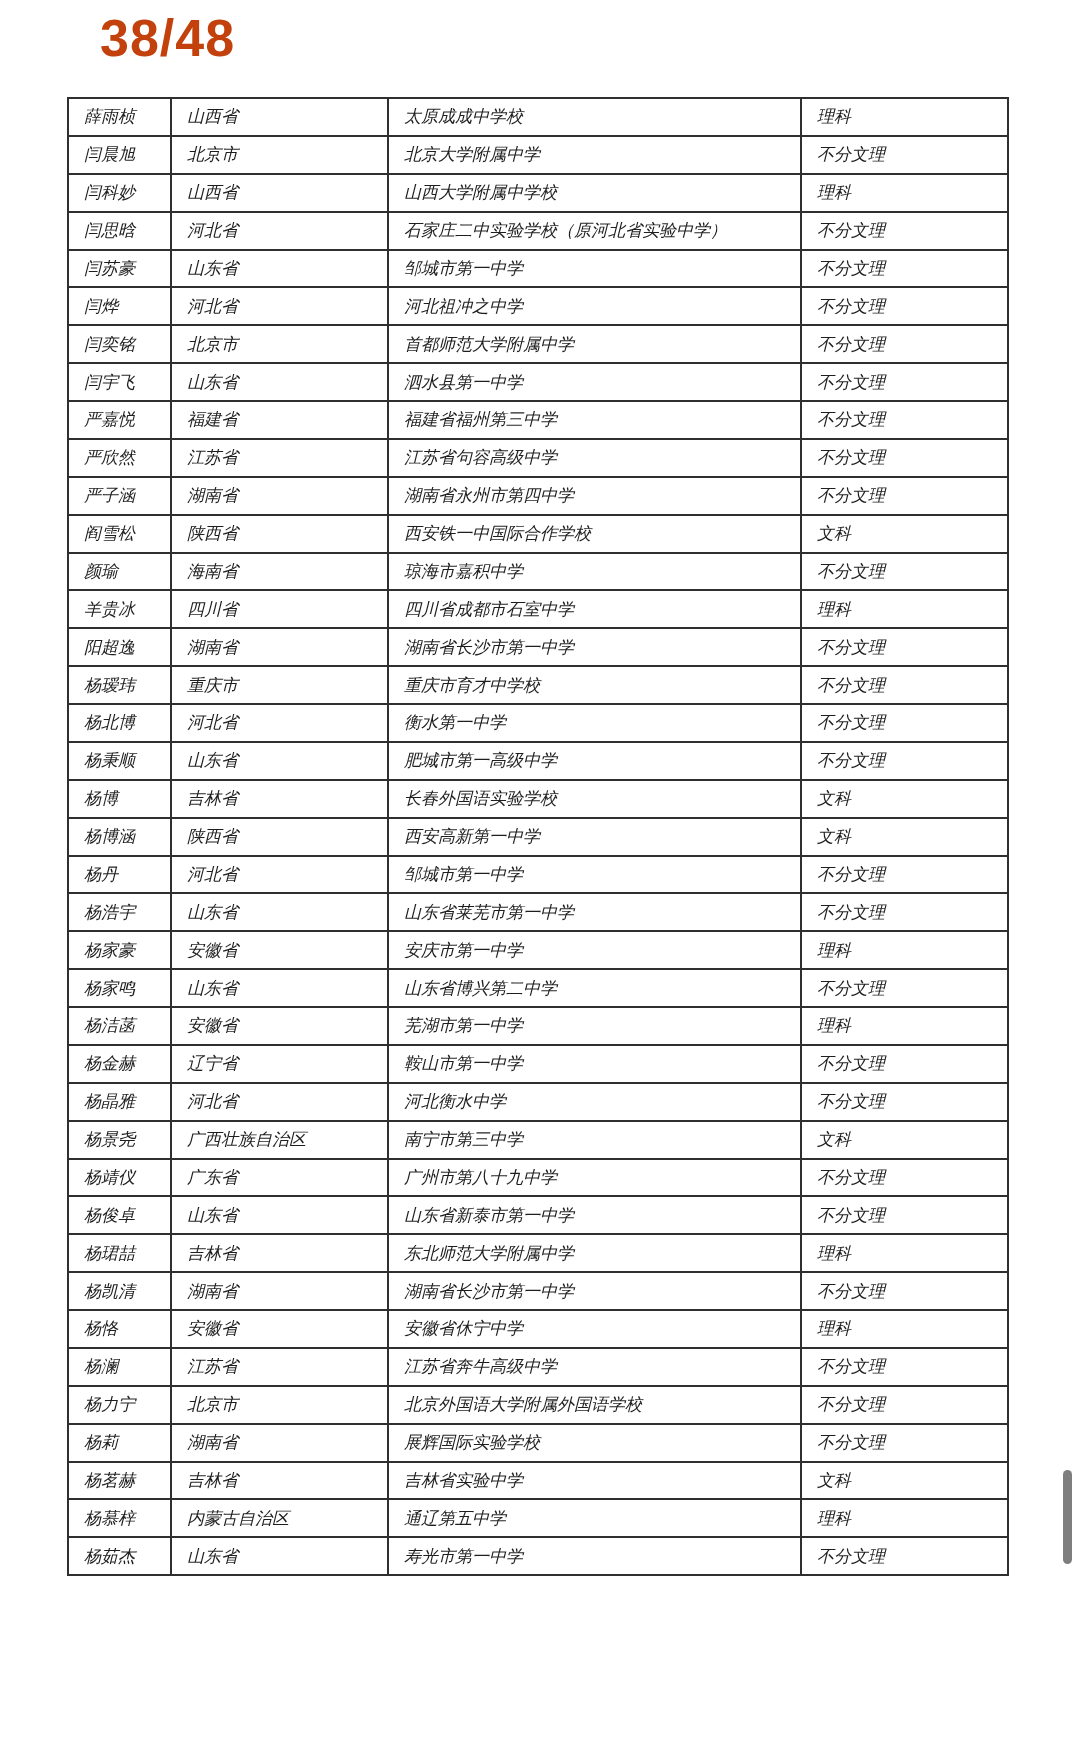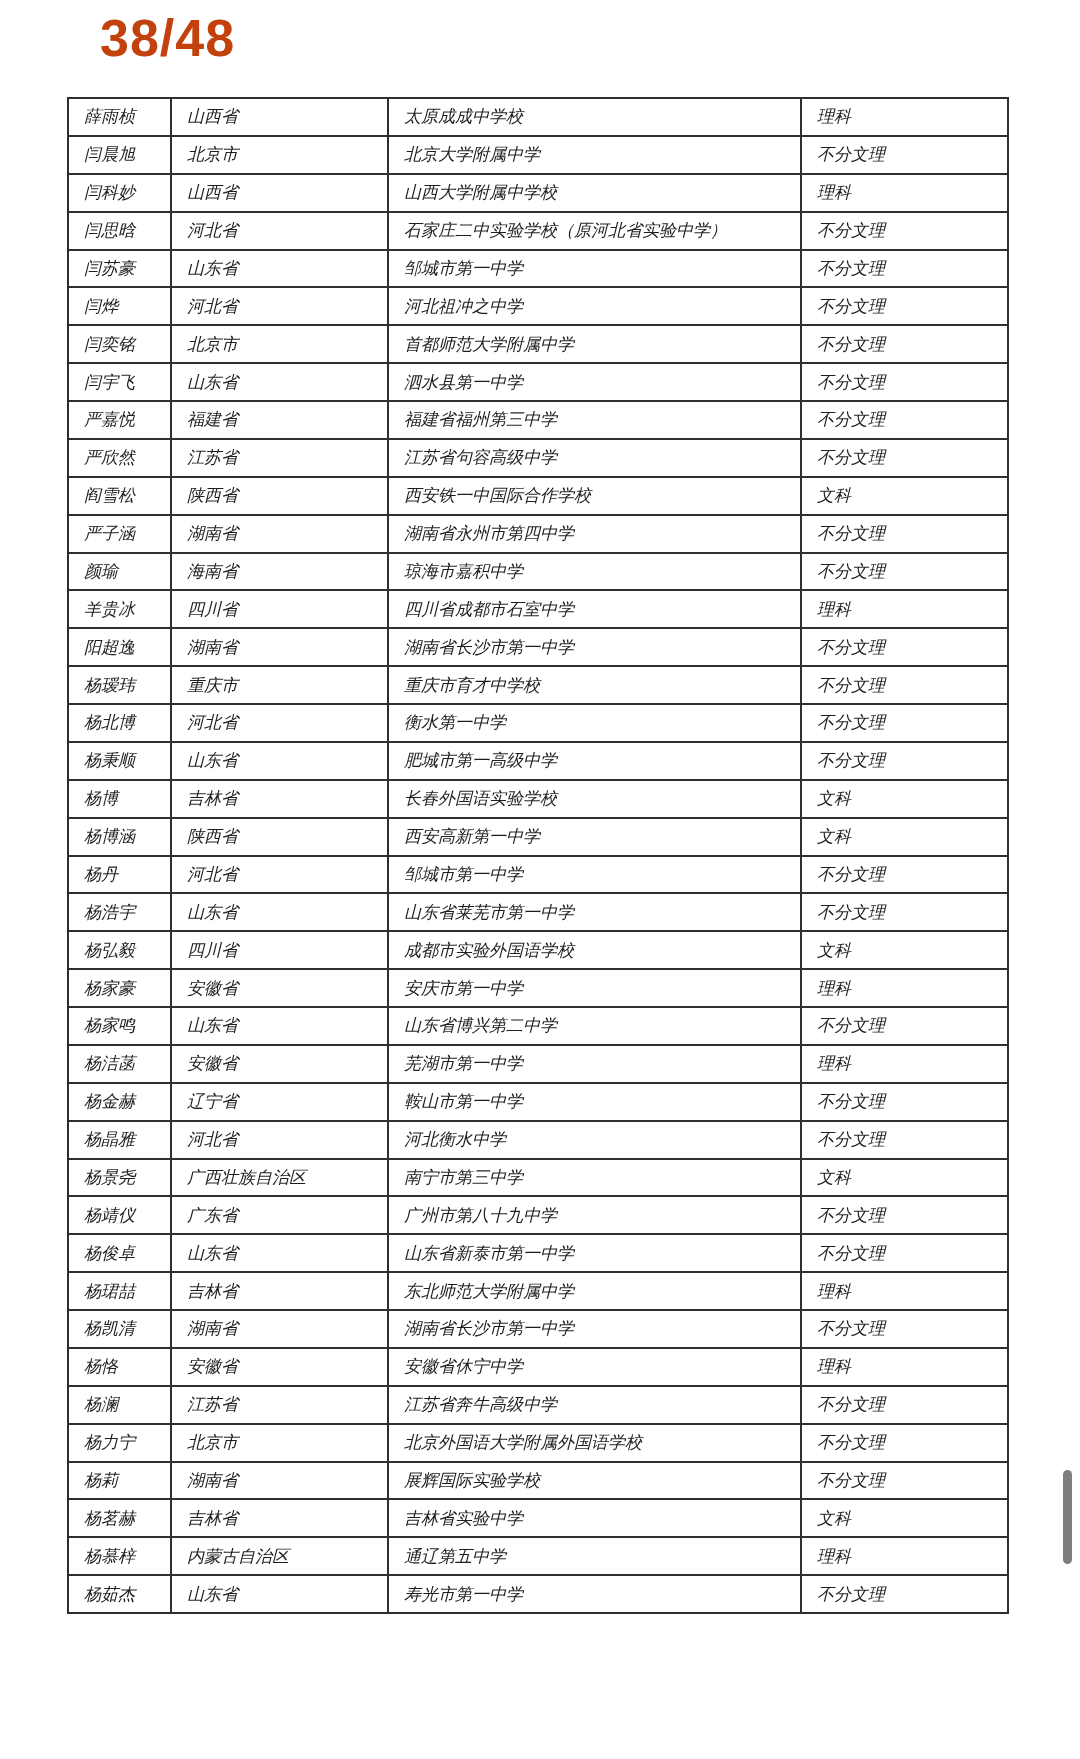--- a/index.html
+++ b/index.html
@@ -130,32 +130,32 @@
       <td>福建省福州第三中学</td>
       <td>不分文理</td>
     </tr>
         <tr>
       <td>严欣然</td>
       <td>江苏省</td>
       <td>江苏省句容高级中学</td>
       <td>不分文理</td>
     </tr>
         <tr>
+      <td>严子涵</td>
+      <td>湖南省</td>
+      <td>湖南省永州市第四中学</td>
+      <td>不分文理</td>
+    </tr>
+        <tr>
       <td>阎雪松</td>
       <td>陕西省</td>
       <td>西安铁一中国际合作学校</td>
       <td>文科</td>
     </tr>
         <tr>
-      <td>严子涵</td>
-      <td>湖南省</td>
-      <td>湖南省永州市第四中学</td>
-      <td>不分文理</td>
-    </tr>
-        <tr>
       <td>颜瑜</td>
       <td>海南省</td>
       <td>琼海市嘉积中学</td>
       <td>不分文理</td>
     </tr>
         <tr>
       <td>羊贵冰</td>
       <td>四川省</td>
       <td>四川省成都市石室中学</td>
       <td>理科</td>
@@ -202,26 +202,20 @@
       <td>邹城市第一中学</td>
       <td>不分文理</td>
     </tr>
         <tr>
       <td>杨浩宇</td>
       <td>山东省</td>
       <td>山东省莱芜市第一中学</td>
       <td>不分文理</td>
     </tr>
         <tr>
-      <td>杨弘毅</td>
-      <td>四川省</td>
-      <td>成都市实验外国语学校</td>
-      <td>文科</td>
-    </tr>
-        <tr>
       <td>杨家豪</td>
       <td>安徽省</td>
       <td>安庆市第一中学</td>
       <td>理科</td>
     </tr>
         <tr>
       <td>杨家鸣</td>
       <td>山东省</td>
       <td>山东省博兴第二中学</td>
       <td>不分文理</td>

